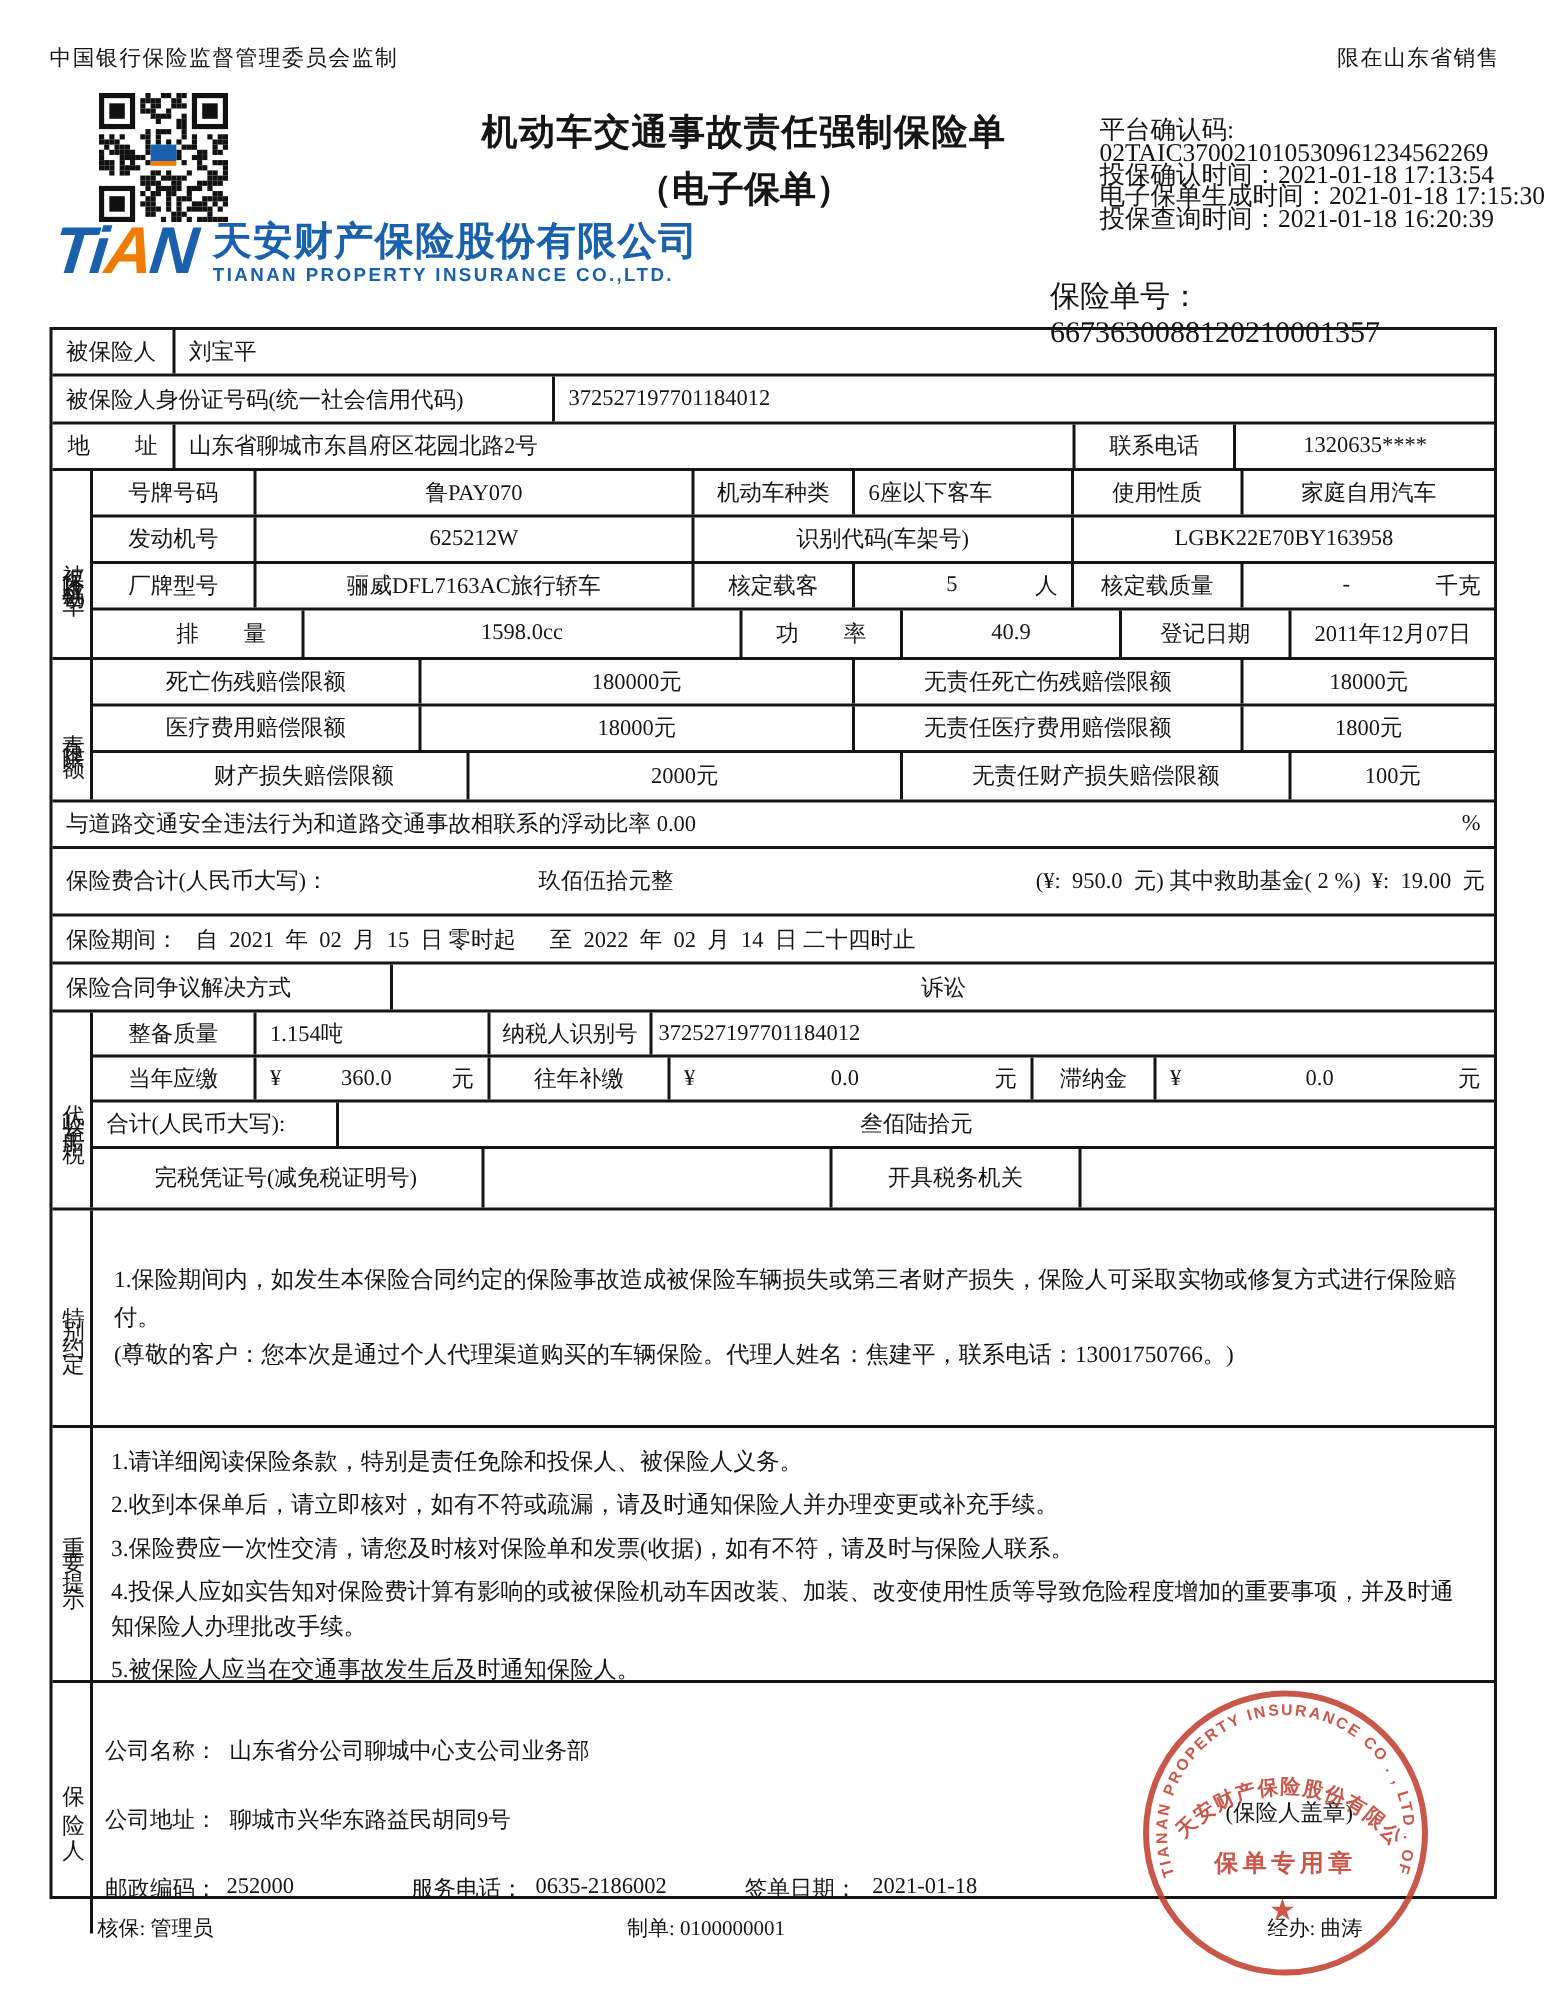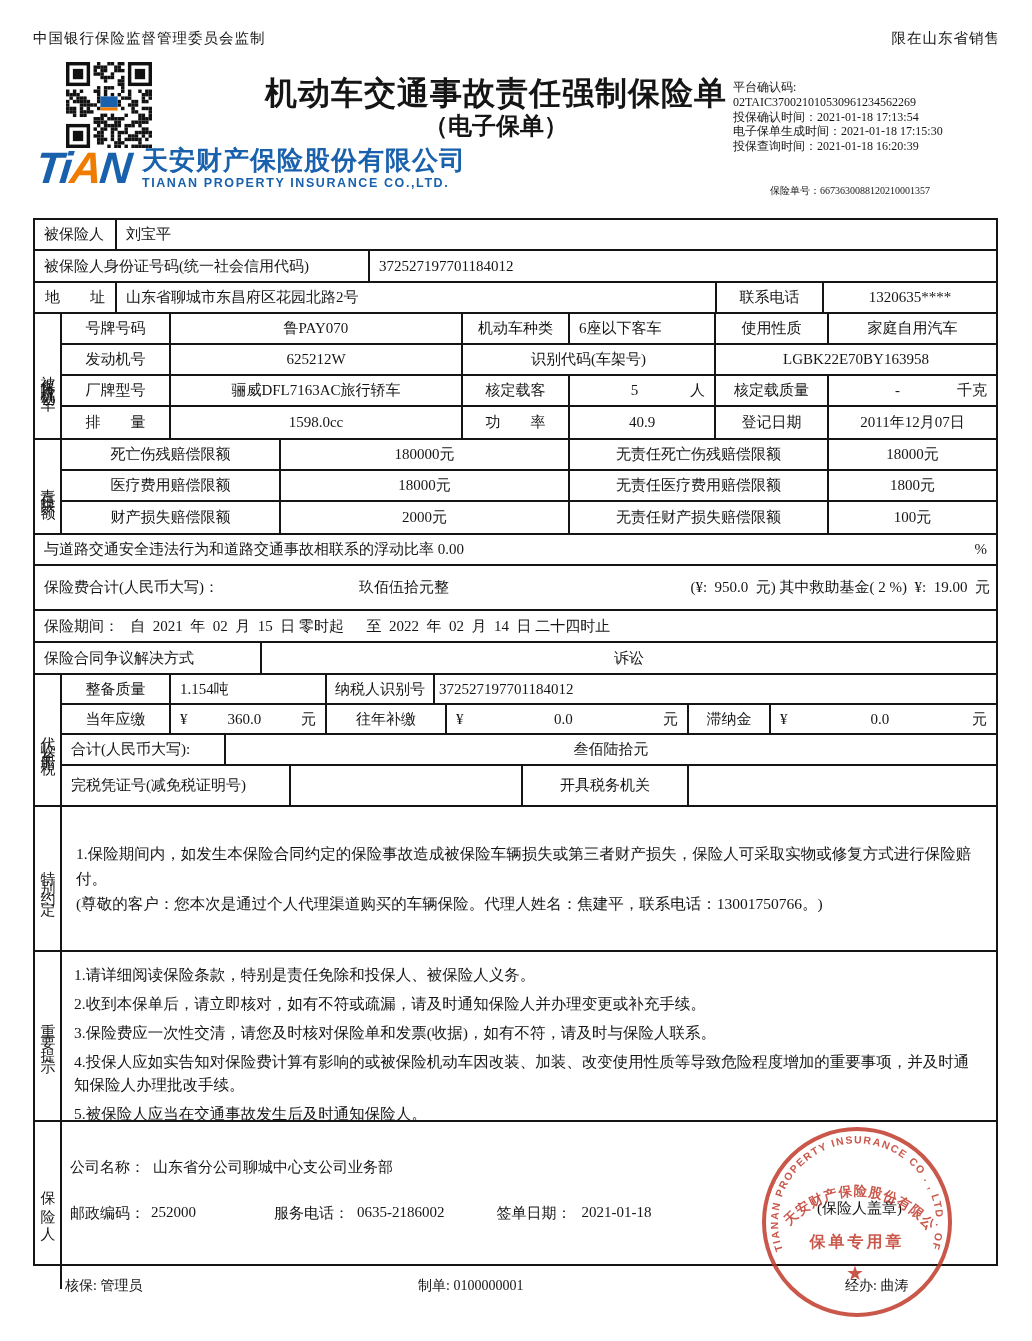--- a/index.html
+++ b/index.html
@@ -5,34 +5,34 @@
   html,body{margin:0;padding:0;background:#fff;}
   *{box-sizing:border-box;}
   .page{position:relative;width:1032px;height:1341px;background:#ffffff;
         font-family:"Liberation Serif","DejaVu Serif",serif;color:#151515;overflow:hidden;}
   .abs{position:absolute;}
   .pre{white-space:pre;}
   
   .regulator{left:33px;top:29px;font-size:14.5px;letter-spacing:1px;}
   .region{left:840px;top:29px;width:160px;text-align:right;font-size:14.5px;letter-spacing:1px;}
   .qr{left:66px;top:62px;width:86px;height:86px;}
-  .title{left:216px;top:72px;width:560px;text-align:center;font-size:32px;font-weight:bold;letter-spacing:1px;}
+  .title{left:216px;top:72px;width:560px;text-align:center;font-size:24px;font-weight:bold;letter-spacing:1px;}
   .subtitle{left:216px;top:110px;width:560px;text-align:center;font-size:24px;font-weight:bold;}
-  .platform{left:733px;top:80px;font-size:12px;line-height:14.8px;}
+  .platform{left:733px;top:80px;font-size:17px;line-height:14.8px;}
   .logo{left:36px;top:146px;display:flex;align-items:flex-start;font-family:"Liberation Sans","DejaVu Sans",sans-serif;}
   .logo-mark{font-size:44px;font-weight:900;font-style:italic;letter-spacing:-2px;transform:skewX(-6deg);line-height:44px;margin-right:12px;}
   .logo-cn{font-size:26px;font-weight:bold;letter-spacing:1px;color:#1961ac;line-height:28px;}
   .logo-en{font-size:12.5px;font-weight:bold;letter-spacing:1.6px;color:#1961ac;margin-top:2px;}
-  .policyno{left:700px;top:184px;width:300px;font-size:10px;text-align:center;}
+  .policyno{left:700px;top:184px;width:300px;font-size:20px;text-align:left;}
   
   .tbl{left:33px;top:218px;width:965px;height:1048px;border:2px solid #151515;}
   .sec{display:flex;align-items:stretch;}
   .rows{flex:1;display:flex;flex-direction:column;min-width:0;}
   .trow{display:flex;align-items:stretch;border-bottom:2px solid #151515;}
-  .trow.nb{border-bottom:none;}
+  .trow.nb{border-bottom:none;padding-left:32px;}
   .c{border-right:2px solid #151515;display:flex;align-items:center;justify-content:center;
      font-size:15px;overflow:hidden;min-width:0;}
   .c.last{border-right:none;}
   .c.left{justify-content:flex-start;padding-left:9px;}
   .c.grow{flex:1;}
   .mon{justify-content:space-between;padding:0 9px;}
   .mon .mv{flex:1;text-align:center;}
   .vlab{width:27px;border-right:2px solid #151515;display:flex;align-items:center;justify-content:center;}
   .vlab span{writing-mode:vertical-lr;text-orientation:upright;font-size:15px;}
   .freetext{flex:1;display:flex;flex-direction:column;justify-content:center;padding:6px 14px;
@@ -497,20 +497,24 @@
     <div class="sec" style="height:167px">
       <div class="vlab">
           <span style="letter-spacing:18px">保险人</span>
         </div>
       <div class="insurer-c">
         <div class="insurer-line">
           <span>公司名称：</span>
           <span style="margin-left:8px">山东省分公司聊城中心支公司业务部</span>
         </div>
         <div class="insurer-line">
+          <span>公司地址：</span>
+          <span style="margin-left:8px">聊城市兴华东路益民胡同9号</span>
+        </div>
+        <div class="insurer-line">
           <span>邮政编码：</span>
           <span style="margin-left:6px">252000</span>
           <span style="margin-left:78px">服务电话：</span>
           <span style="margin-left:8px">0635-2186002</span>
           <span style="margin-left:52px">签单日期：</span>
           <span style="margin-left:10px">2021-01-18</span>
         </div>
       </div>
     </div>
   </div>

